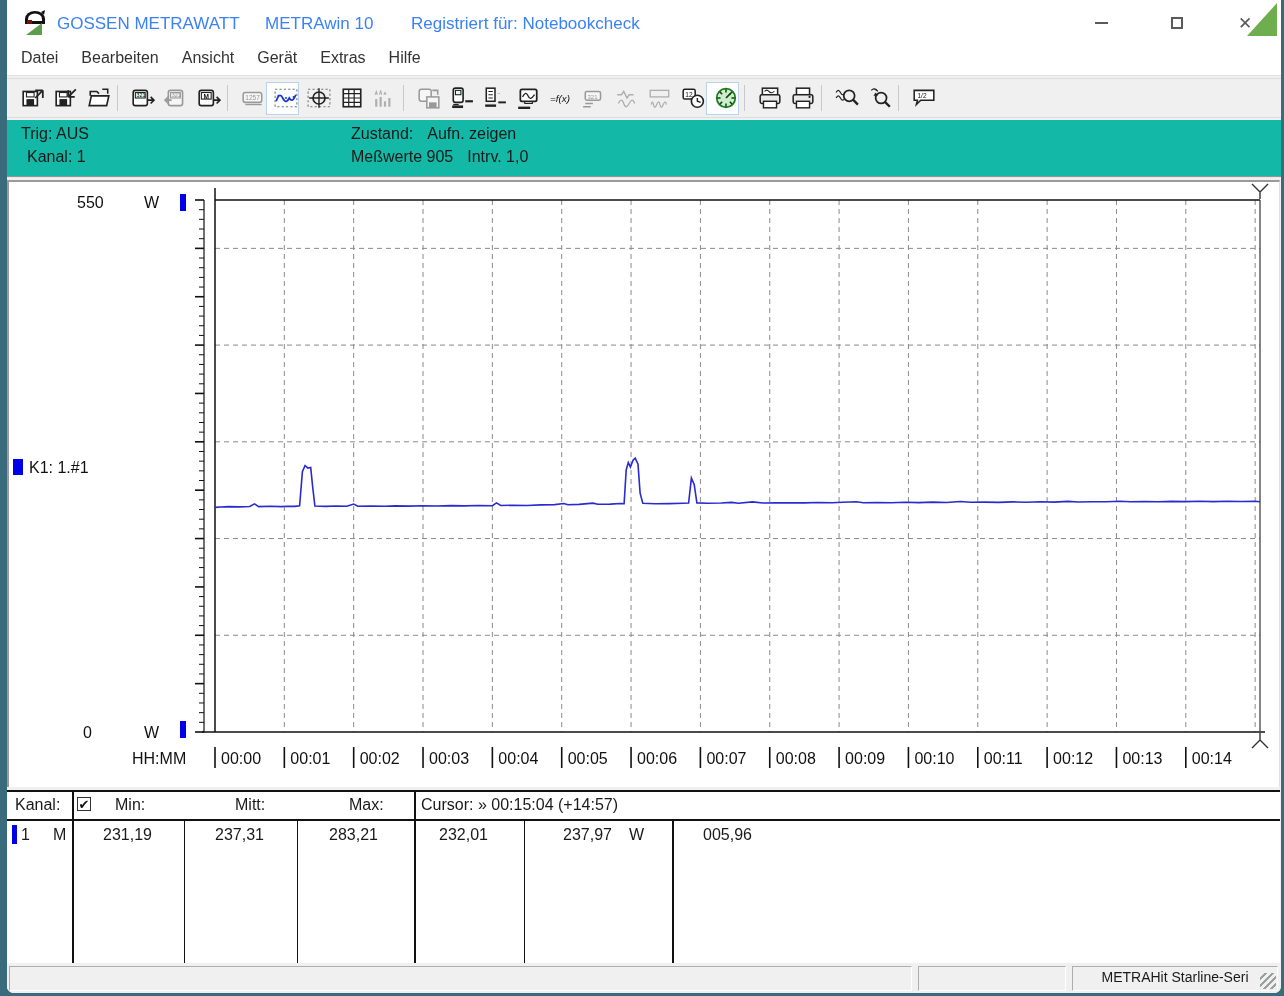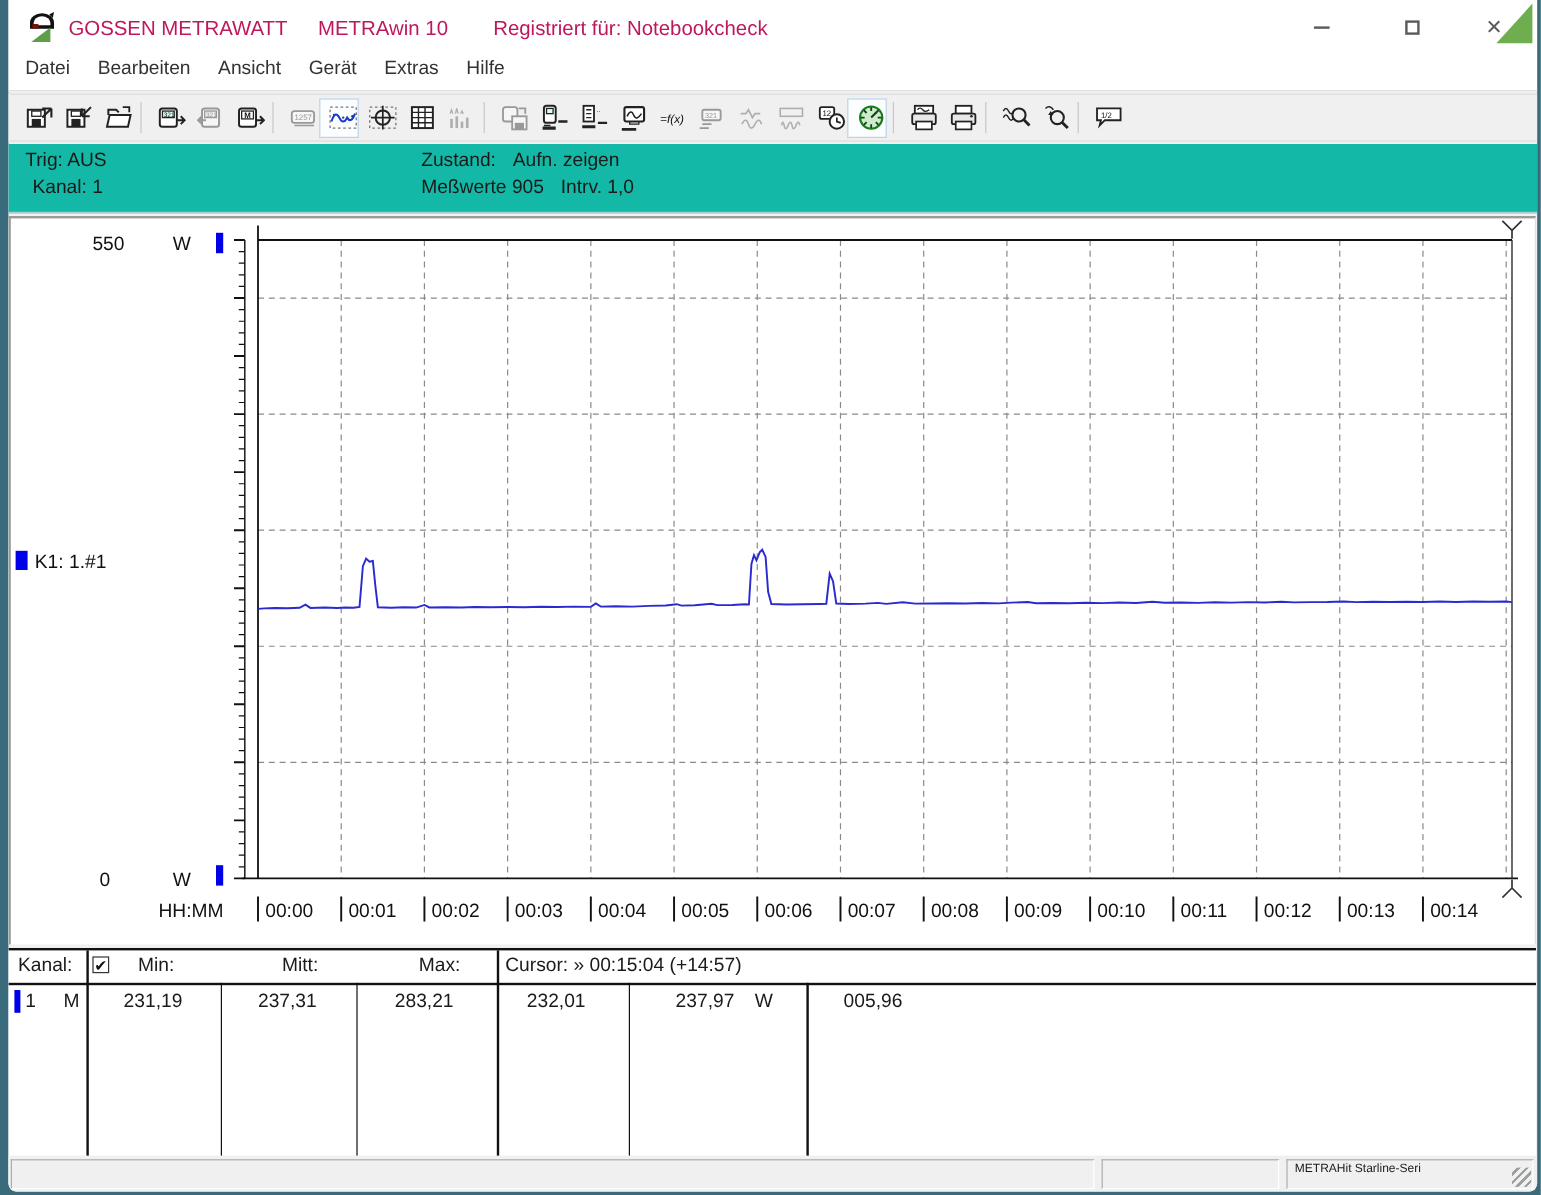--- a/index.html
+++ b/index.html
@@ -5,21 +5,21 @@
   * { margin:0; padding:0; box-sizing:border-box; }
   html,body { width:1284px; height:996px; overflow:hidden; }
   body { background:#3a6b7d; font-family:"Liberation Sans","DejaVu Sans",sans-serif; color:#1a1a1a; position:relative; }
 
   #window { position:absolute; left:7px; top:0; width:1274px; height:993px;
             background:#f0f0f0; border-radius:0 0 7px 7px; overflow:hidden; }
 
   
   #titlebar { position:absolute; left:0; top:0; width:100%; height:46px; background:#ffffff; }
   #app-icon { position:absolute; left:14px; top:9px; width:28px; height:28px; }
-  .title-text { position:absolute; top:14px; font-size:17px; color:#be185d; white-space:nowrap; }
+  .title-text { position:absolute; top:14px; font-size:17px; color:#3b82f6; white-space:nowrap; }
   #title-app { left:50px; }
   #title-product { left:258px; }
   #title-registered { left:404px; }
   .win-btn { position:absolute; top:8px; width:40px; height:30px; display:flex; align-items:center; justify-content:center; color:#5a5a5a; cursor:default; }
   #btn-min { right:160px; } #btn-max { right:84px; } #btn-close { right:16px; font-size:17px; }
   #btn-min .bar { width:13px; height:2px; background:#5a5a5a; }
   #btn-max .box { width:12px; height:12px; border:2px solid #5a5a5a; }
 
   
   #menubar { position:absolute; left:0; top:46px; width:100%; height:30px; background:#ffffff; border-bottom:1px solid #e2e2e2; display:flex; align-items:flex-start; padding-left:14px; gap:0; }
@@ -50,21 +50,21 @@
   
   #stats-table { position:absolute; left:0; top:790px; width:1273px; height:204px; background:#ffffff; border-top:2px solid #111; border-bottom:2px solid #bbb; font-size:16px; }
   .vline { position:absolute; top:0; bottom:0; background:#111; }
   .hline { position:absolute; left:0; right:0; background:#111; }
   .t-cell { position:absolute; white-space:nowrap; }
   #tbl-checkbox { position:absolute; left:70px; top:5px; width:14px; height:14px; border:1px solid #333; background:#fff; font-size:13px; line-height:13px; text-align:center; color:#111; }
   .ch-marker { position:absolute; width:5px; height:19px; background:#0000e8; }
 
   
   #statusbar { position:absolute; left:0; top:963px; width:100%; height:30px; background:#f0f0f0; }
-  .sb-seg { position:absolute; top:3px; height:25px; background:#f0f0f0; border:1px solid; border-color:#adadad #ffffff #ffffff #adadad; font-size:10px; padding:2px 6px; white-space:nowrap; overflow:hidden; }
+  .sb-seg { position:absolute; top:3px; height:25px; background:#f0f0f0; border:1px solid; border-color:#adadad #ffffff #ffffff #adadad; font-size:14px; padding:2px 6px; white-space:nowrap; overflow:hidden;text-align:center; }
   #sb-left { left:2px; width:903px; }
   #sb-mid { left:911px; width:148px; }
   #sb-right { left:1065px; width:206px; }
   #sb-grip { position:absolute; right:1px; bottom:1px; width:16px; height:16px;
              background:repeating-linear-gradient(135deg, transparent 0 3px, #9aa0a0 3px 5px); }
 </style>
 </head>
 <body>
 
 <div id="window">

